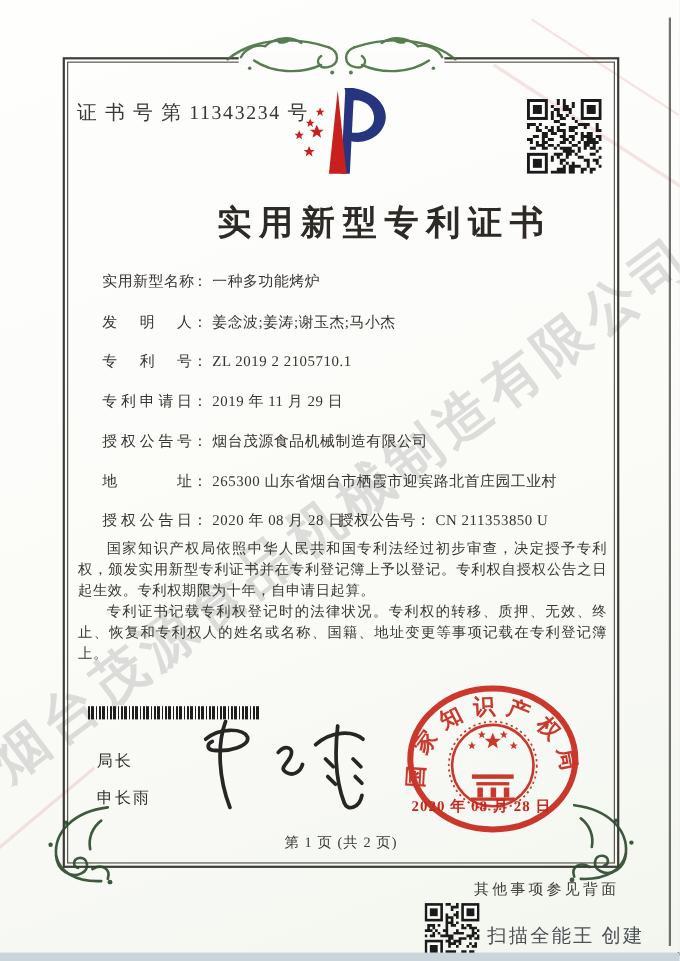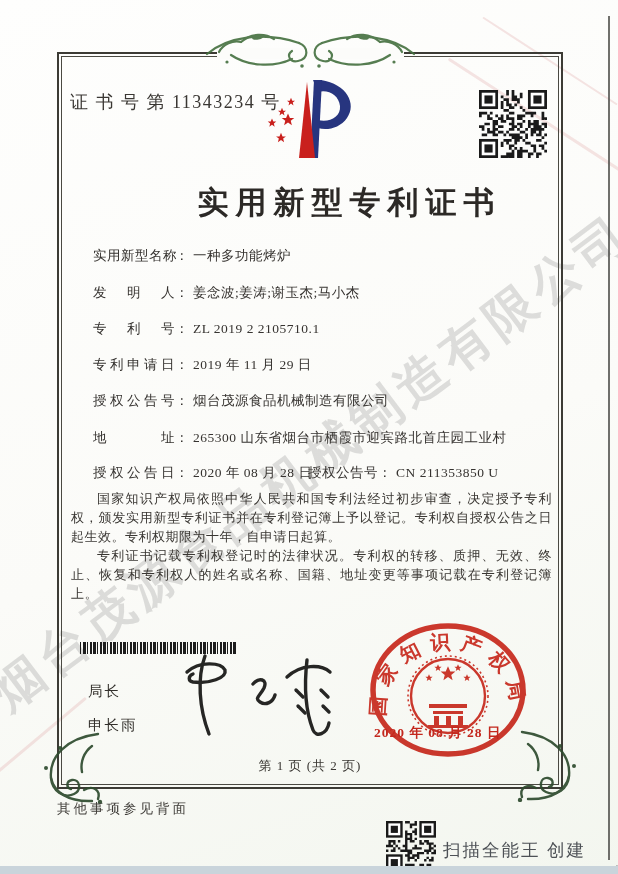--- a/index.html
+++ b/index.html
@@ -45,21 +45,21 @@
                  #1d1d1d 7px,#1d1d1d 8px,transparent 8px,transparent 10px); }
 
   #signer-title { left:88px; top:682px; font-size:14.5px; letter-spacing:2px; color:#33302c; }
   #signer-name  { left:88px; top:716px; font-size:14.5px; letter-spacing:2px; color:#33302c; }
 
   #seal-date { left:374px; top:724px; font-size:13.5px; font-weight:bold; color:#c3271d;
                letter-spacing:1px; white-space:nowrap; }
 
   #page-num { left:57px; top:757px; width:506px; text-align:center; font-size:13px;
               letter-spacing:1px; color:#3a3733; }
-  #back-note { left:57px; top:800px; width:506px; text-align:left; font-size:13.5px;
+  #back-note { left:57px; top:800px; width:506px; text-align:right; font-size:13.5px;
                letter-spacing:3px; color:#3f3c38; }
 
   #cs-label { left:443px; top:838px; font-size:17.5px; letter-spacing:2px; color:#4d5156; }
 
   svg { display:block; }
 </style>
 </head>
 <body>
 
 <div id="stage">

